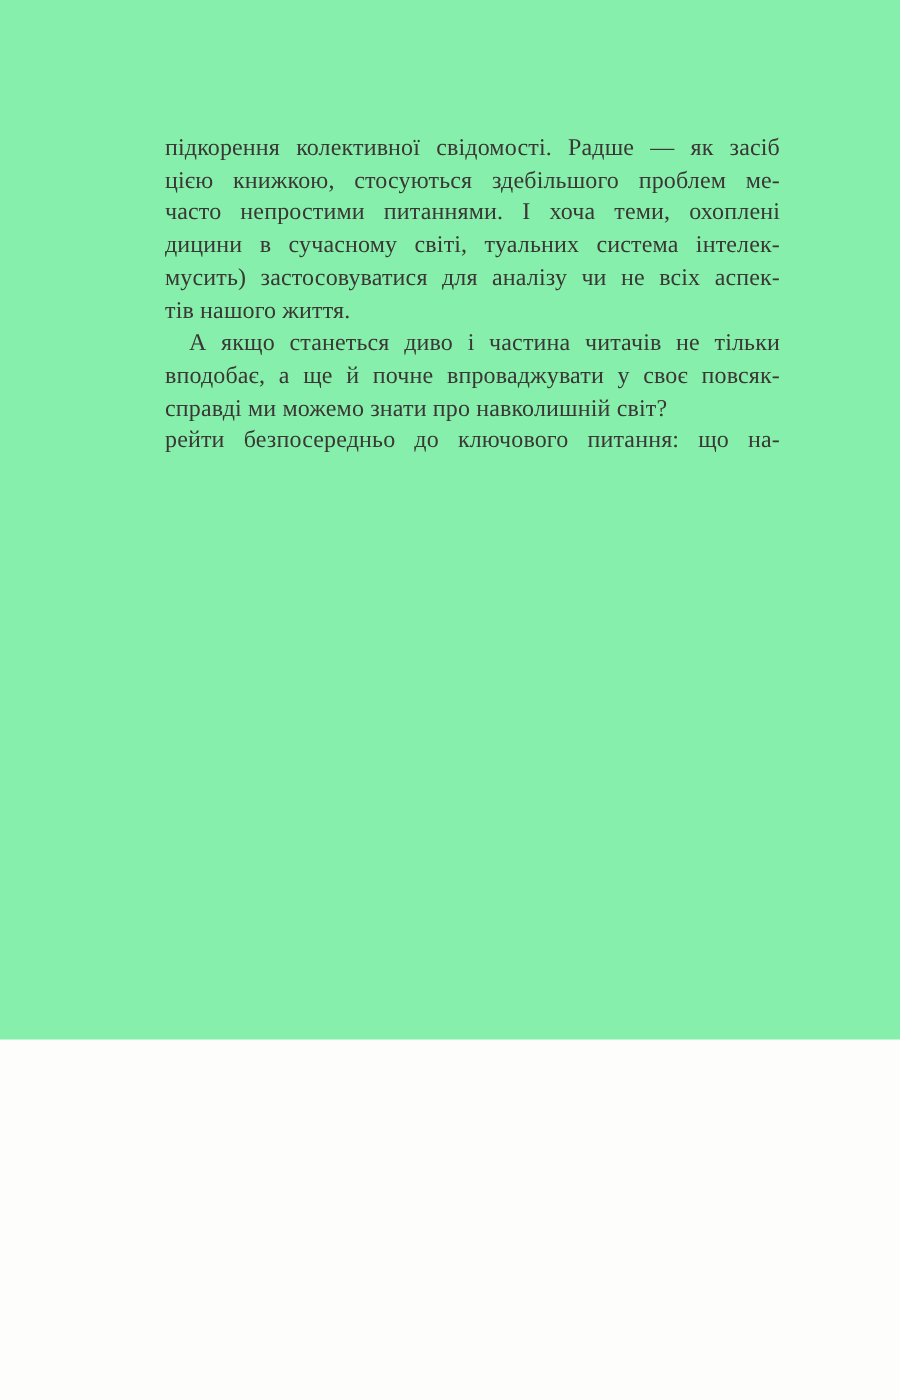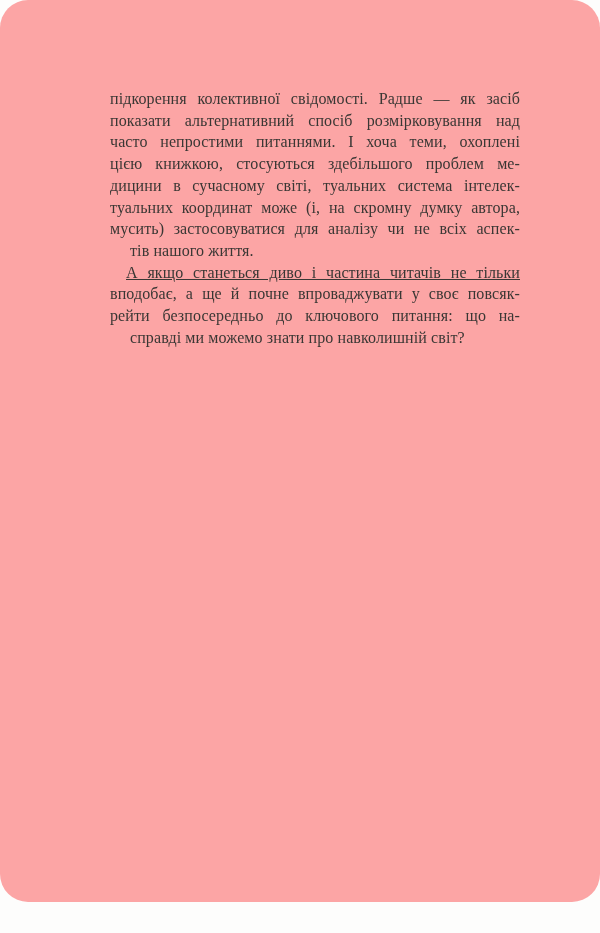--- a/index.html
+++ b/index.html
@@ -10,23 +10,22 @@
   body {
     width: 600px;
     height: 933px;
     overflow: hidden;
     background: #fdfdfc;
     font-family: "Liberation Serif", serif;
   }
   .book-page {
     position: relative;
     width: 600px;
-    height: 902px;
-    background: #fca5a5;
-    border-radius: 28px;
+    height: 693px;
+    background: #86efac;
   }
   .text-block {
     position: absolute;
     left: 110px;
     top: 88px;
     width: 410px;
     font-size: 16px;
     line-height: 21.7px;
     color: #3a3734;
     letter-spacing: 0.1px;
@@ -36,46 +35,42 @@
     padding: 0;
   }
   .line {
     display: block;
     text-align: justify;
     text-align-last: justify;
     white-space: normal;
   }
   .line.last {
     text-align-last: left;
-    margin-left: 20px;
   }
   p.para.indent .line.first {
     text-indent: 16px;
-    text-decoration: underline;
   }
   .it { }
   .rm { font-style: normal; }
 </style>
 </head>
 <body>
 
 <div class="book-page">
   <main class="text-block" id="textBlock">
       <p class="para">
         <span class="line first"><span class="rm">підкорення колективної свідомості. Радше — як засіб</span></span>
-        <span class="line"><span class="rm">показати альтернативний спосіб розмірковування над</span></span>
+        <span class="line"><span class="rm">цією книжкою, стосуються здебільшого проблем ме-</span></span>
         <span class="line"><span class="rm">часто непростими питаннями. І хоча теми, охоплені</span></span>
-        <span class="line"><span class="rm">цією книжкою, стосуються здебільшого проблем ме-</span></span>
         <span class="line"><span class="rm">дицини в сучасному світі, туальних система інтелек-</span></span>
-        <span class="line"><span class="rm">туальних координат може (і, на скромну думку автора,</span></span>
         <span class="line"><span class="it">мусить</span><span class="rm">) застосовуватися для аналізу чи не всіх аспек-</span></span>
         <span class="line last"><span class="rm">тів нашого життя.</span></span>
       </p>
       <p class="para indent">
         <span class="line first"><span class="rm">А якщо станеться диво і частина читачів не тільки</span></span>
         <span class="line"><span class="rm">вподобає, а ще й почне впроваджувати у своє повсяк-</span></span>
       </p>
       <p class="para indent">
+        <span class="line last"><span class="rm">справді ми можемо </span><span class="it">знати</span><span class="rm"> про навколишній світ?</span></span>
         <span class="line"><span class="rm">рейти безпосередньо до ключового питання: що на-</span></span>
-        <span class="line last"><span class="rm">справді ми можемо </span><span class="it">знати</span><span class="rm"> про навколишній світ?</span></span>
       </p>
     </main>
 </div>
 
 </body></html>

